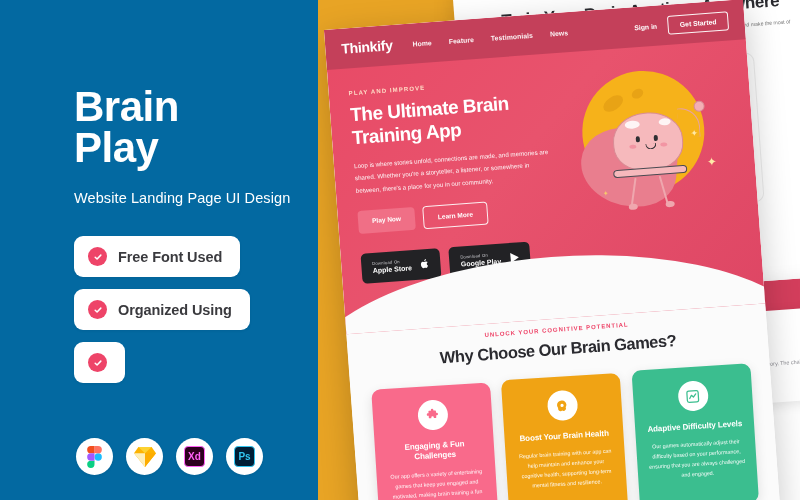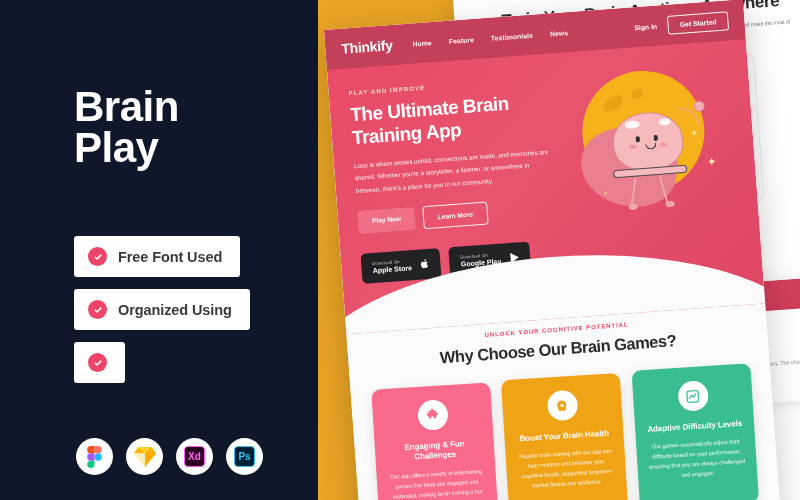--- a/index.html
+++ b/index.html
@@ -13,38 +13,38 @@
     width: 800px; height: 500px;
     background: #E8A425;
     overflow: hidden;
   }
 
   
   .left-panel {
     position: absolute;
     left: 0; top: 0;
     width: 318px; height: 500px;
-    background: #0f172a;
+    background: #0369a1;
     z-index: 40;
   }
   .title-block { position: absolute; left: 74px; top: 86px; }
   .title-line {
     font-size: 42px; font-weight: 700; color: #FFFFFF;
     line-height: 0.98; letter-spacing: -0.5px;
   }
   .subtitle {
     position: absolute; left: 74px; top: 190px;
     font-size: 14.5px; color: #FFFFFF; font-weight: 400;
     letter-spacing: 0.1px;
   }
 
   .badges { position: absolute; left: 74px; top: 236px; }
   .badge {
     display: flex; align-items: center; gap: 11px;
-    background: #FFFFFF; border-radius: 3px;
+    background: #FFFFFF; border-radius: 9px;
     padding: 11px 18px 11px 14px;
     margin-bottom: 12px;
     width: fit-content;
     box-shadow: 0 1px 3px rgba(0,0,0,0.07);
   }
   .badge-label {
     font-size: 14.5px; font-weight: 700; color: #3A3A3E;
     letter-spacing: -0.1px; white-space: nowrap;
   }
   .check-icon {
@@ -544,20 +544,21 @@
 
       </div>
     </div>
   </div>
 
   <div class="left-panel">
     <div class="title-block">
       <div class="title-line">Brain</div>
       <div class="title-line">Play</div>
     </div>
+    <div class="subtitle">Website Landing Page UI Design</div>
 
     <div class="badges">
       <div class="badge">
         <span class="check-icon">
           <svg width="10" height="10" viewBox="0 0 16 16" fill="none" stroke="#fff" stroke-width="2.4" stroke-linecap="round" stroke-linejoin="round">
               <polyline points="3.5,8.4 6.5,11.2 12.5,5"></polyline>
             </svg>
         </span>
         <span class="badge-label">Free Font Used</span>
       </div>

